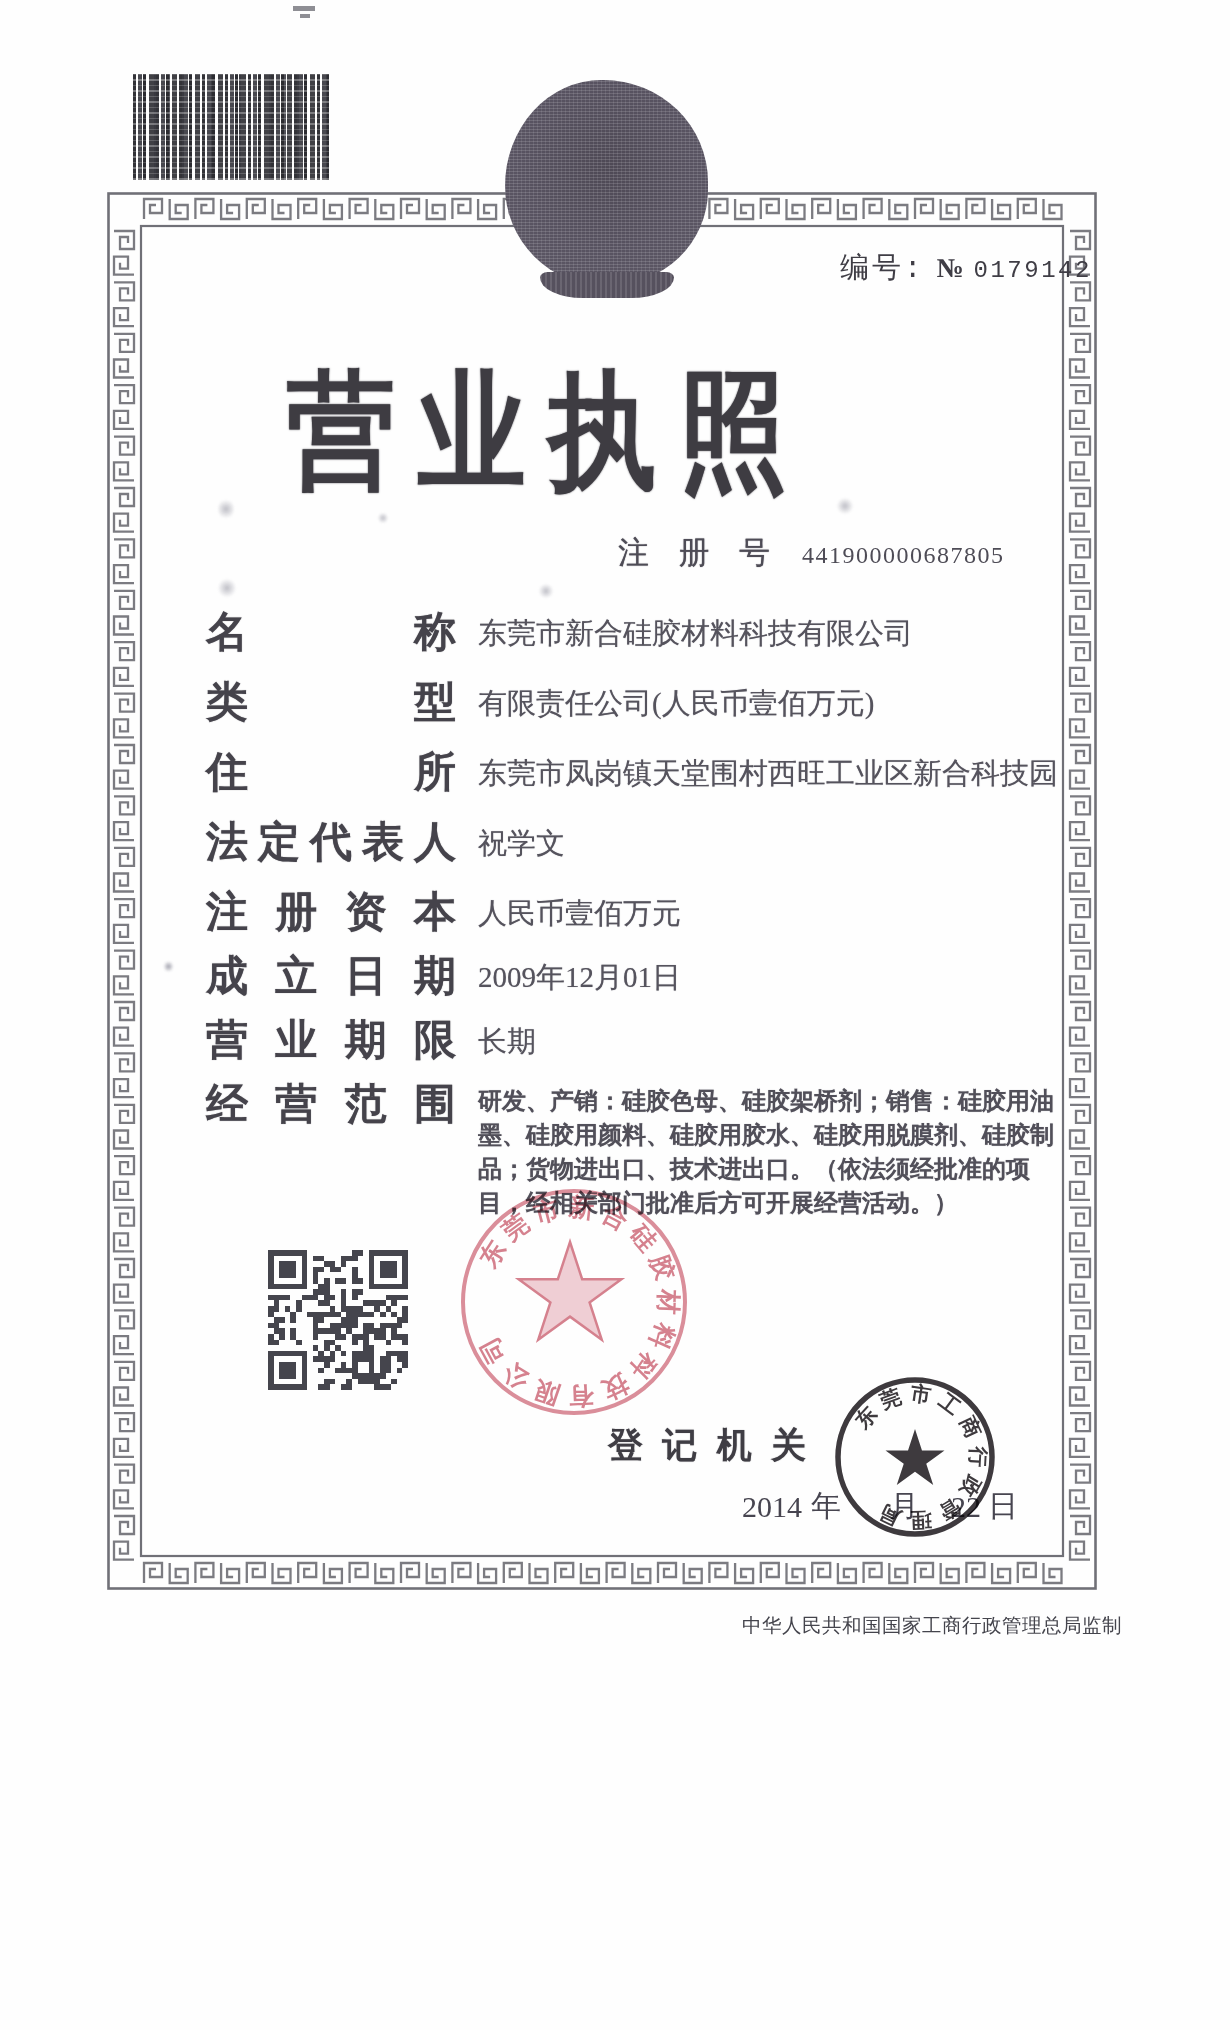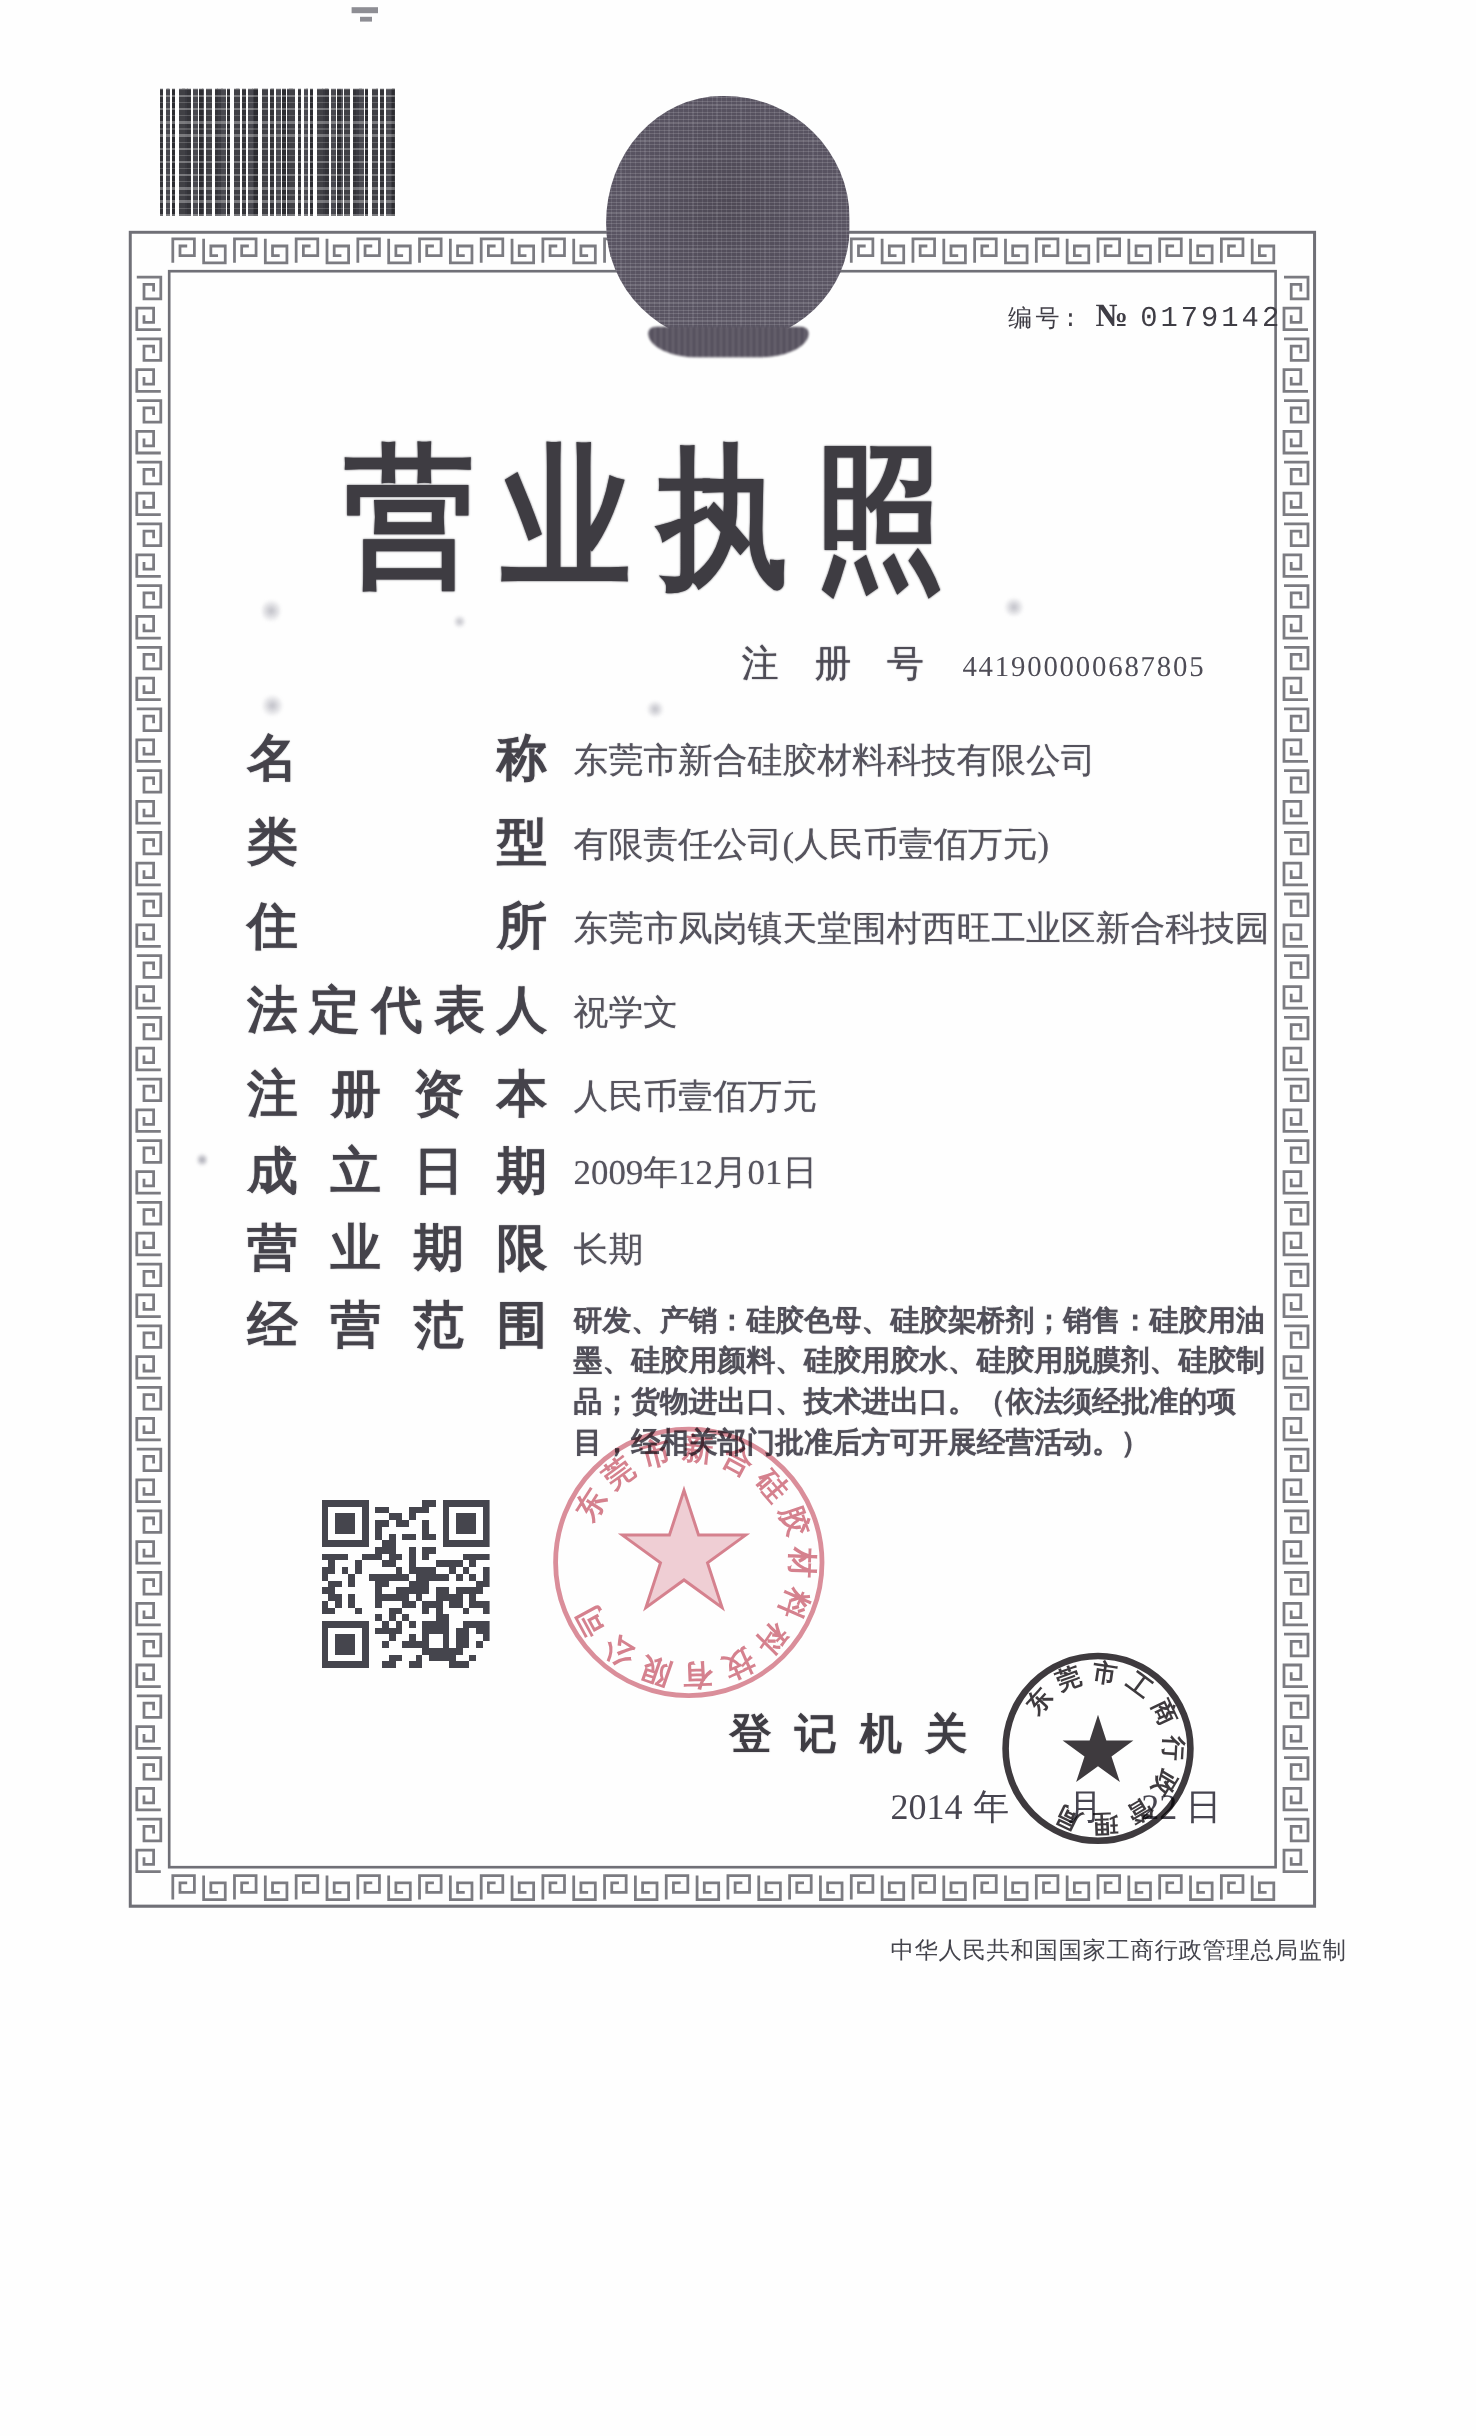--- a/index.html
+++ b/index.html
@@ -20,21 +20,21 @@
     background:
       repeating-linear-gradient(0deg, rgba(255,255,255,.14) 0 1px, transparent 1px 3px),
       repeating-linear-gradient(90deg, rgba(235,235,245,.10) 0 1px, transparent 1px 4px),
       radial-gradient(circle at 50% 42%, #4e4955 0%, #585361 55%, #5e5966 100%);
     filter:blur(.6px);}
   #emblem-base{left:540px;top:272px;width:134px;height:26px;border-radius:8px 8px 46px 46px/6px 6px 22px 22px;
     background:repeating-linear-gradient(90deg, rgba(255,255,255,.12) 0 2px, transparent 2px 5px),#56515e;filter:blur(.7px);}
 
   
   #serial{left:840px;top:248px;display:flex;align-items:baseline;color:#3f3d45;}
-  #serial .lbl{font-size:20px;letter-spacing:3px;font-family:Liberation Mono, monospace;}
+  #serial .lbl{font-size:29px;letter-spacing:3px;font-family:Liberation Mono, monospace;}
   #serial .no-sym{font-size:27px;font-weight:bold;margin-left:12px;}
   #serial .num{font-size:24px;letter-spacing:2.5px;margin-left:10px;font-family:"Liberation Mono",monospace;text-align:right;}
 
   
   #title{left:287px;top:346px;width:500px;display:flex;justify-content:space-between;
     font-size:108px;font-weight:bold;color:#3e3c42;text-shadow:0 0 1.6px #47454c;}
   #title span{display:inline-block;transform:scaleY(1.18);transform-origin:top;}
 
   
   #regno{left:618px;top:532px;display:flex;align-items:baseline;color:#4e4c56;}

